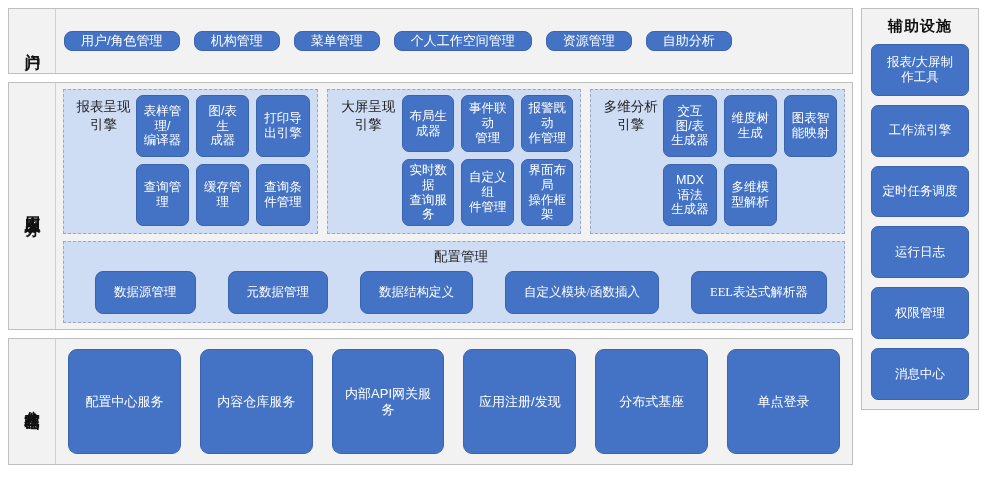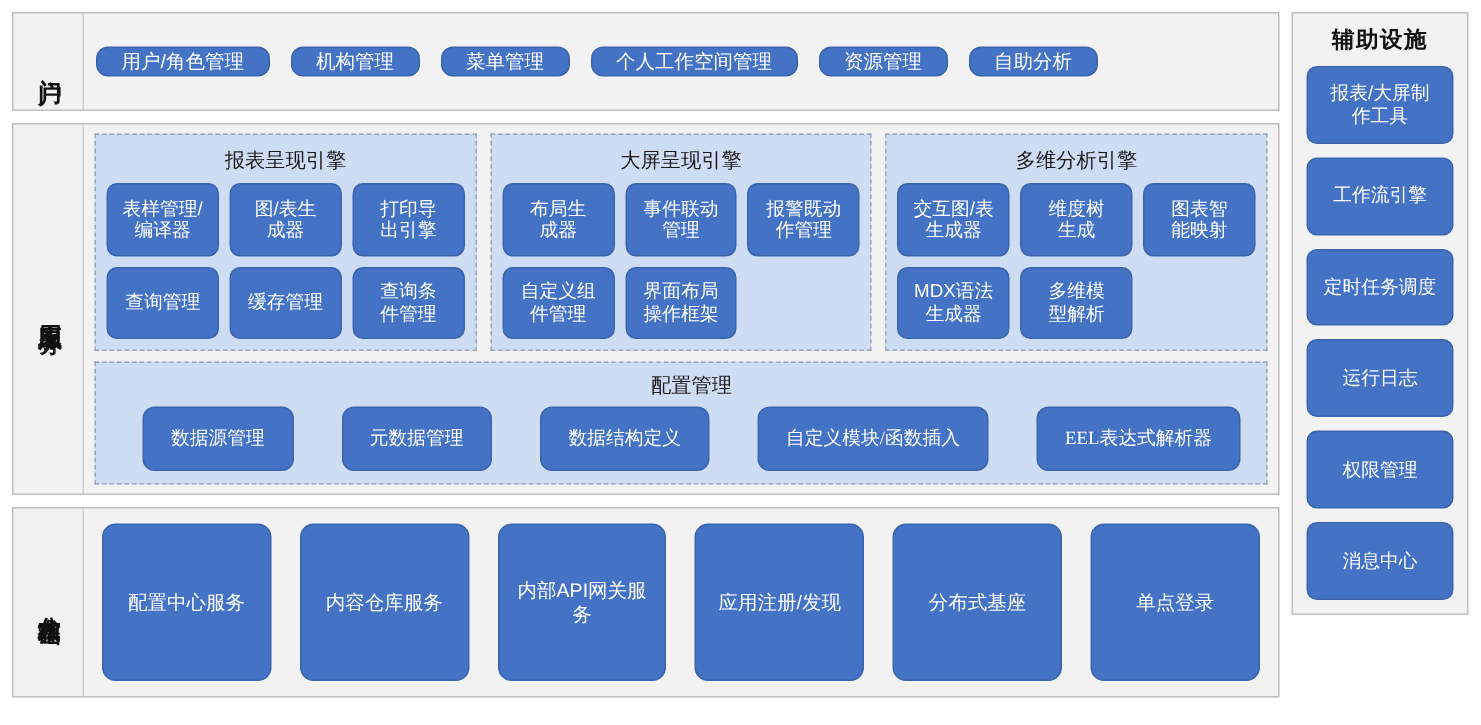--- a/index.html
+++ b/index.html
@@ -103,21 +103,21 @@
     gap: 9px;
     height: 145px;
   }
   .engine {
     flex: 1 1 0;
     background: #CFDDF4;
     border: 1px dashed #9AA7BC;
     box-sizing: border-box;
     padding: 5px 7px 7px 7px;
     display: flex;
-    flex-direction: column;
+    flex-direction: row;
   }
   .engine-title {
     text-align: center;
     font-size: 13.5px;
     color: #1A1A1A;
     padding: 3px 0 6px 0;
     font-weight: normal;
   }
   .engine-grid {
     flex: 1 1 auto;
@@ -247,20 +247,22 @@
 
           <div class="engine">
             <div class="engine-title">大屏呈现引擎</div>
             <div class="engine-grid">
               <div class="btn">布局生
 成器</div>
               <div class="btn">事件联动
 管理</div>
               <div class="btn">报警既动
 作管理</div>
+              <div class="btn">实时数据
+查询服务</div>
               <div class="btn">自定义组
 件管理</div>
               <div class="btn">界面布局
 操作框架</div>
             </div>
           </div>
 
           <div class="engine">
             <div class="engine-title">多维分析引擎</div>
             <div class="engine-grid">

